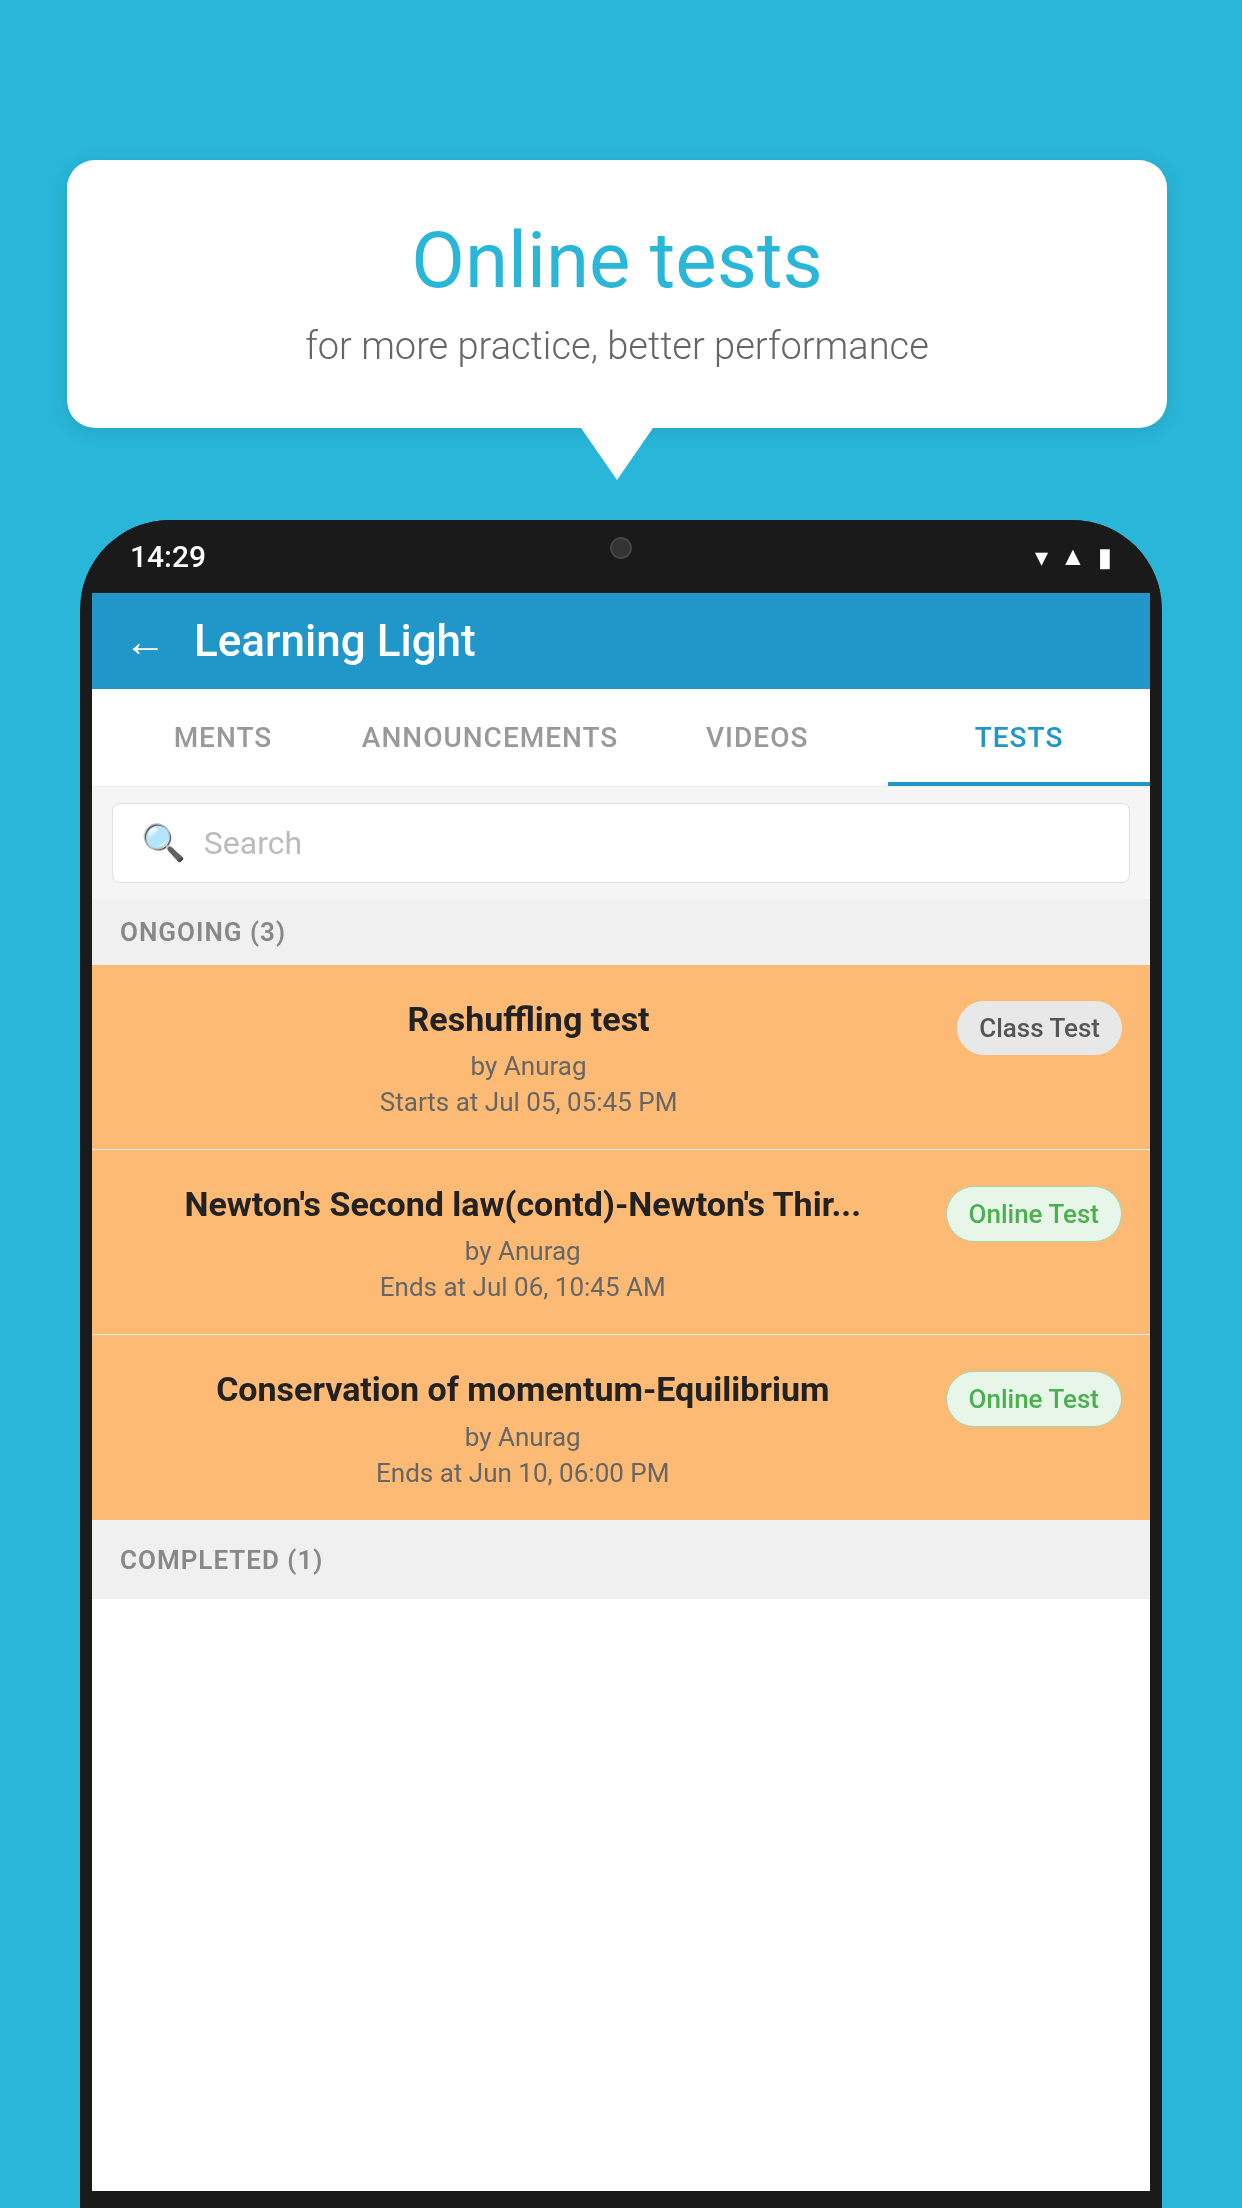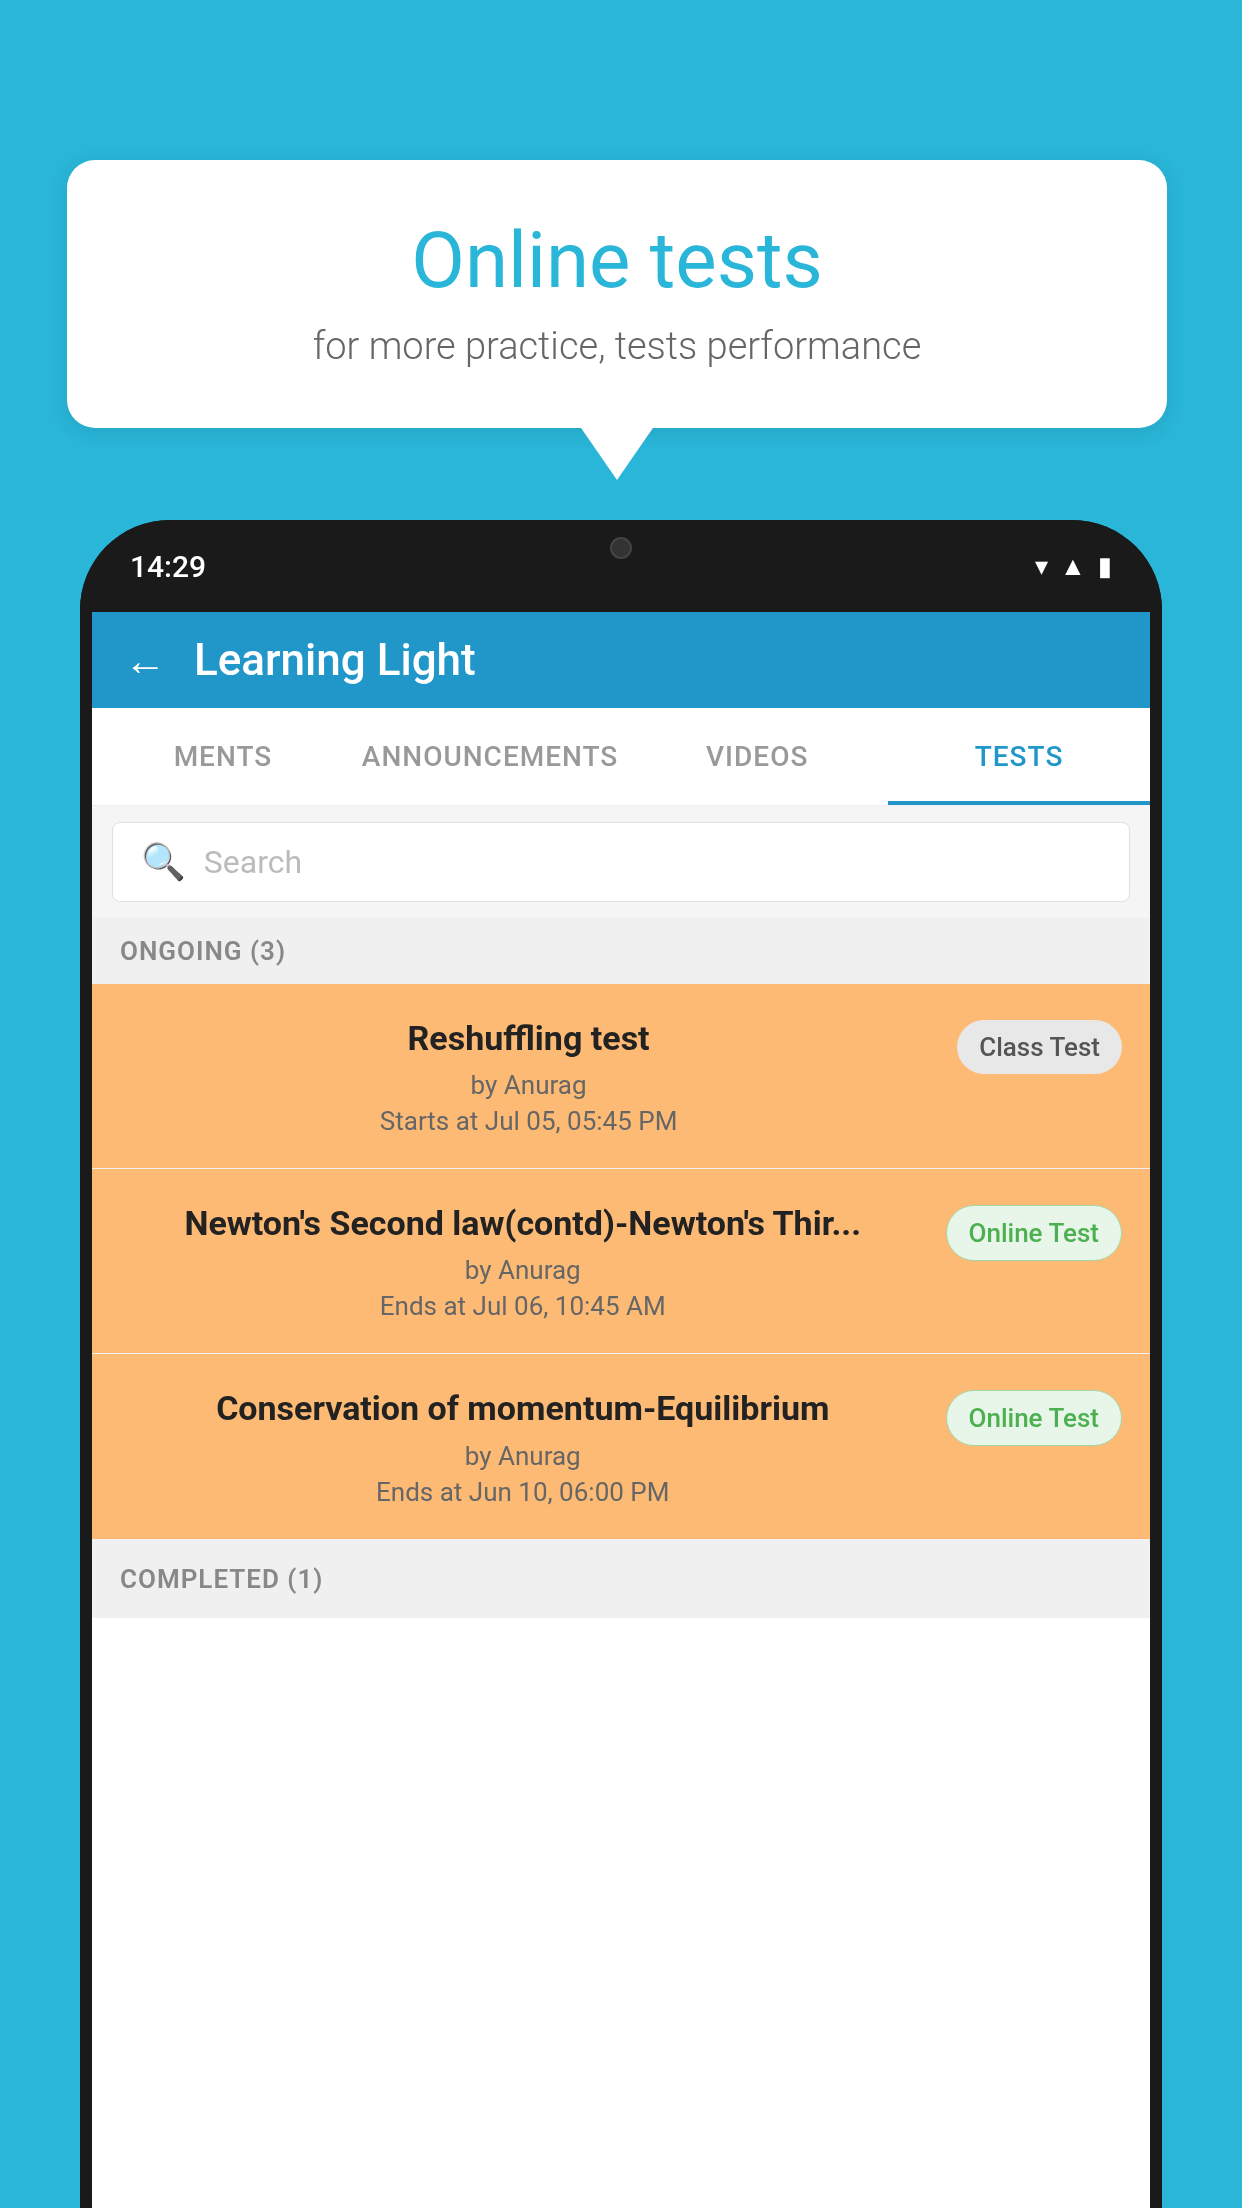--- a/index.html
+++ b/index.html
@@ -60,21 +60,21 @@
       right: 80px;
       bottom: 0;
       background: #1a1a1a;
       border-radius: 90px 90px 0 0;
       padding: 0;
       overflow: hidden;
     }
 
     .phone-notch-area {
       background: #1a1a1a;
-      height: 92px;
+      height: 73px;
       display: flex;
       align-items: center;
       justify-content: space-between;
       padding: 0 50px;
       position: relative;
     }
 
     .status-time {
       color: white;
       font-size: 30px;
@@ -280,21 +280,21 @@
       font-weight: 600;
       letter-spacing: 1px;
       text-transform: uppercase;
     }
   </style>
 </head>
 <body>
 
 <div class="speech-bubble">
   <div class="bubble-title">Online tests</div>
-  <div class="bubble-subtitle">for more practice, tests performance</div>
+  <div class="bubble-subtitle">for more practice, better performance</div>
 </div>
 
 <div class="phone-frame">
 
   <div class="phone-notch-area">
     <span class="status-time">14:29</span>
     <div class="notch">
       <div class="camera"></div>
     </div>
     <div class="status-icons">

